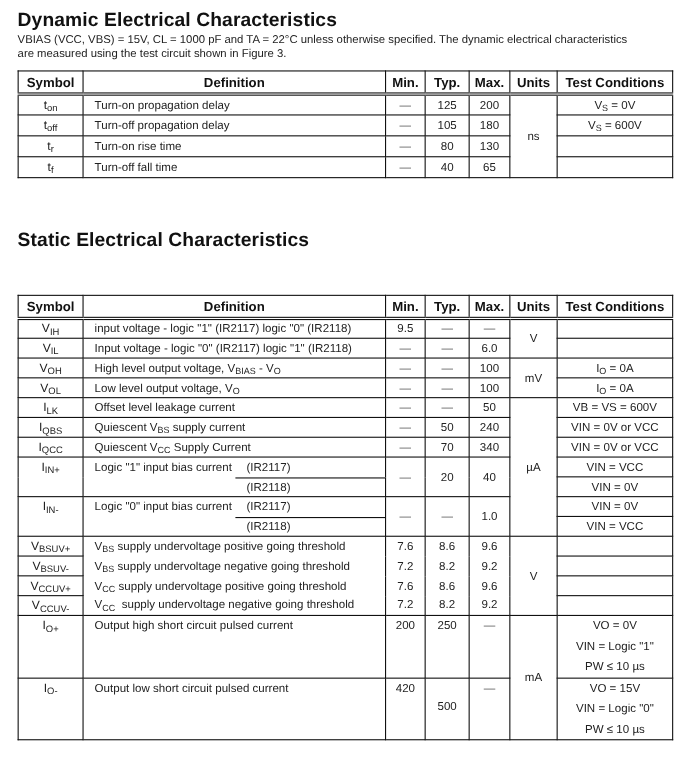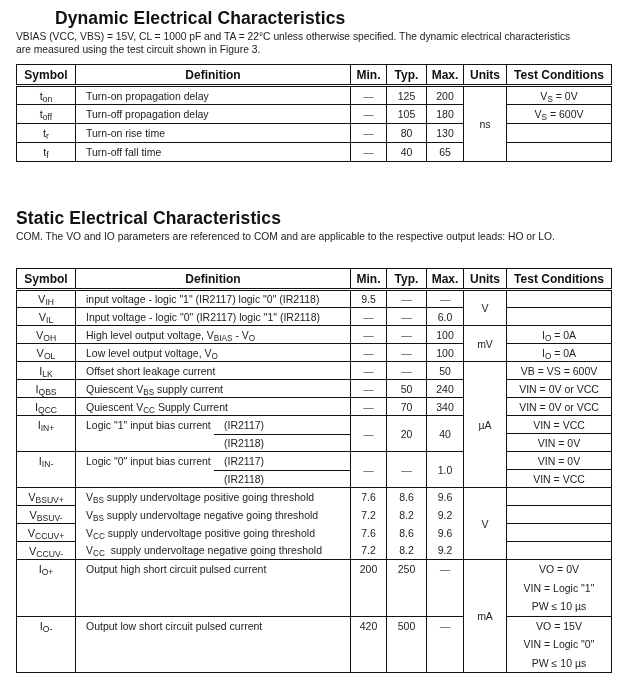--- a/index.html
+++ b/index.html
@@ -14,21 +14,21 @@
   td.def { text-align:left; padding-left:10px; }
   td.sym { font-size:11px;text-align:center; }
   .nb-t { border-top:none !important; }
   .nb-b { border-bottom:none !important; }
   .dash { color:#555; }
   .tc-line { display:block; line-height:18.5px; }
 </style>
 </head>
 <body>
 
-<div class="h1" style="top:8px;margin-left:39px;">Dynamic Electrical Characteristics</div>
+<div class="h1" style="top:8px;">Dynamic Electrical Characteristics</div>
 <div class="intro" style="top:31px;">
   <div>VBIAS (VCC, VBS) = 15V, CL = 1000 pF and TA = 22°C unless otherwise specified. The dynamic electrical characteristics</div>
   <div>are measured using the test circuit shown in Figure 3.</div>
 </div>
 
 <table style="top:64px; width:595px;">
   <colgroup>
       <col style="width:59px">
       <col style="width:275px">
       <col style="width:36px">
@@ -78,21 +78,20 @@
     <td class="dash">—</td>
     <td>40</td>
     <td>65</td>
     <td></td>
   </tr>
 </tbody>
   </table>
 
 <div class="h1" style="top:208px;">Static Electrical Characteristics</div>
 <div class="intro" style="top:231px;">
-  <div>COM. The VO and IO parameters are referenced to COM and are applicable to the respective output leads: HO or LO.</div>
 </div>
 
 <table style="top:268px; width:595px;">
   <colgroup>
       <col style="width:59px">
       <col style="width:275px">
       <col style="width:36px">
       <col style="width:40px">
       <col style="width:37px">
       <col style="width:43px">
@@ -142,21 +141,21 @@
     <td class="sym"><span>V</span><sub>OL</sub></td>
     <td class="def"><span>Low level output voltage, V</span><sub>O</sub></td>
     <td class="dash">—</td>
     <td class="dash">—</td>
     <td>100</td>
     <td><span>I</span><sub>O</sub><span> = 0A</span></td>
   </tr>
 
   <tr style="height:18px">
     <td class="sym"><span>I</span><sub>LK</sub></td>
-    <td class="def">Offset short leakage current</td>
+    <td class="def">Offset level leakage current</td>
     <td class="dash">—</td>
     <td class="dash">—</td>
     <td>50</td>
     <td rowspan="7">µA</td>
     <td>VB = VS = 600V</td>
   </tr>
 
   <tr style="height:18px">
     <td class="sym"><span>I</span><sub>QBS</sub></td>
     <td class="def"><span>Quiescent V</span><sub>BS</sub><span> supply current</span></td>
@@ -261,21 +260,21 @@
       <span class="tc-line">VO = 0V</span>
       <span class="tc-line">VIN = Logic "1"</span>
       <span class="tc-line">PW ≤ 10 µs</span>
     </td>
   </tr>
 
   <tr style="height:55px">
     <td class="sym" style="vertical-align:top; padding-top:3px;"><span>I</span><sub>O-</sub></td>
     <td class="def" style="vertical-align:top; padding-top:3px;">Output low short circuit pulsed current</td>
     <td style="vertical-align:top; padding-top:3px;">420</td>
-    <td style="vertical-align:top; padding-top:3px;">500</td>
+    <td style="vertical-align:top; padding-top:19px;">500</td>
     <td class="dash" style="vertical-align:top; padding-top:3px;">—</td>
     <td>
       <span class="tc-line">VO = 15V</span>
       <span class="tc-line">VIN = Logic "0"</span>
       <span class="tc-line">PW ≤ 10 µs</span>
     </td>
   </tr>
 </tbody>
   </table>
 

